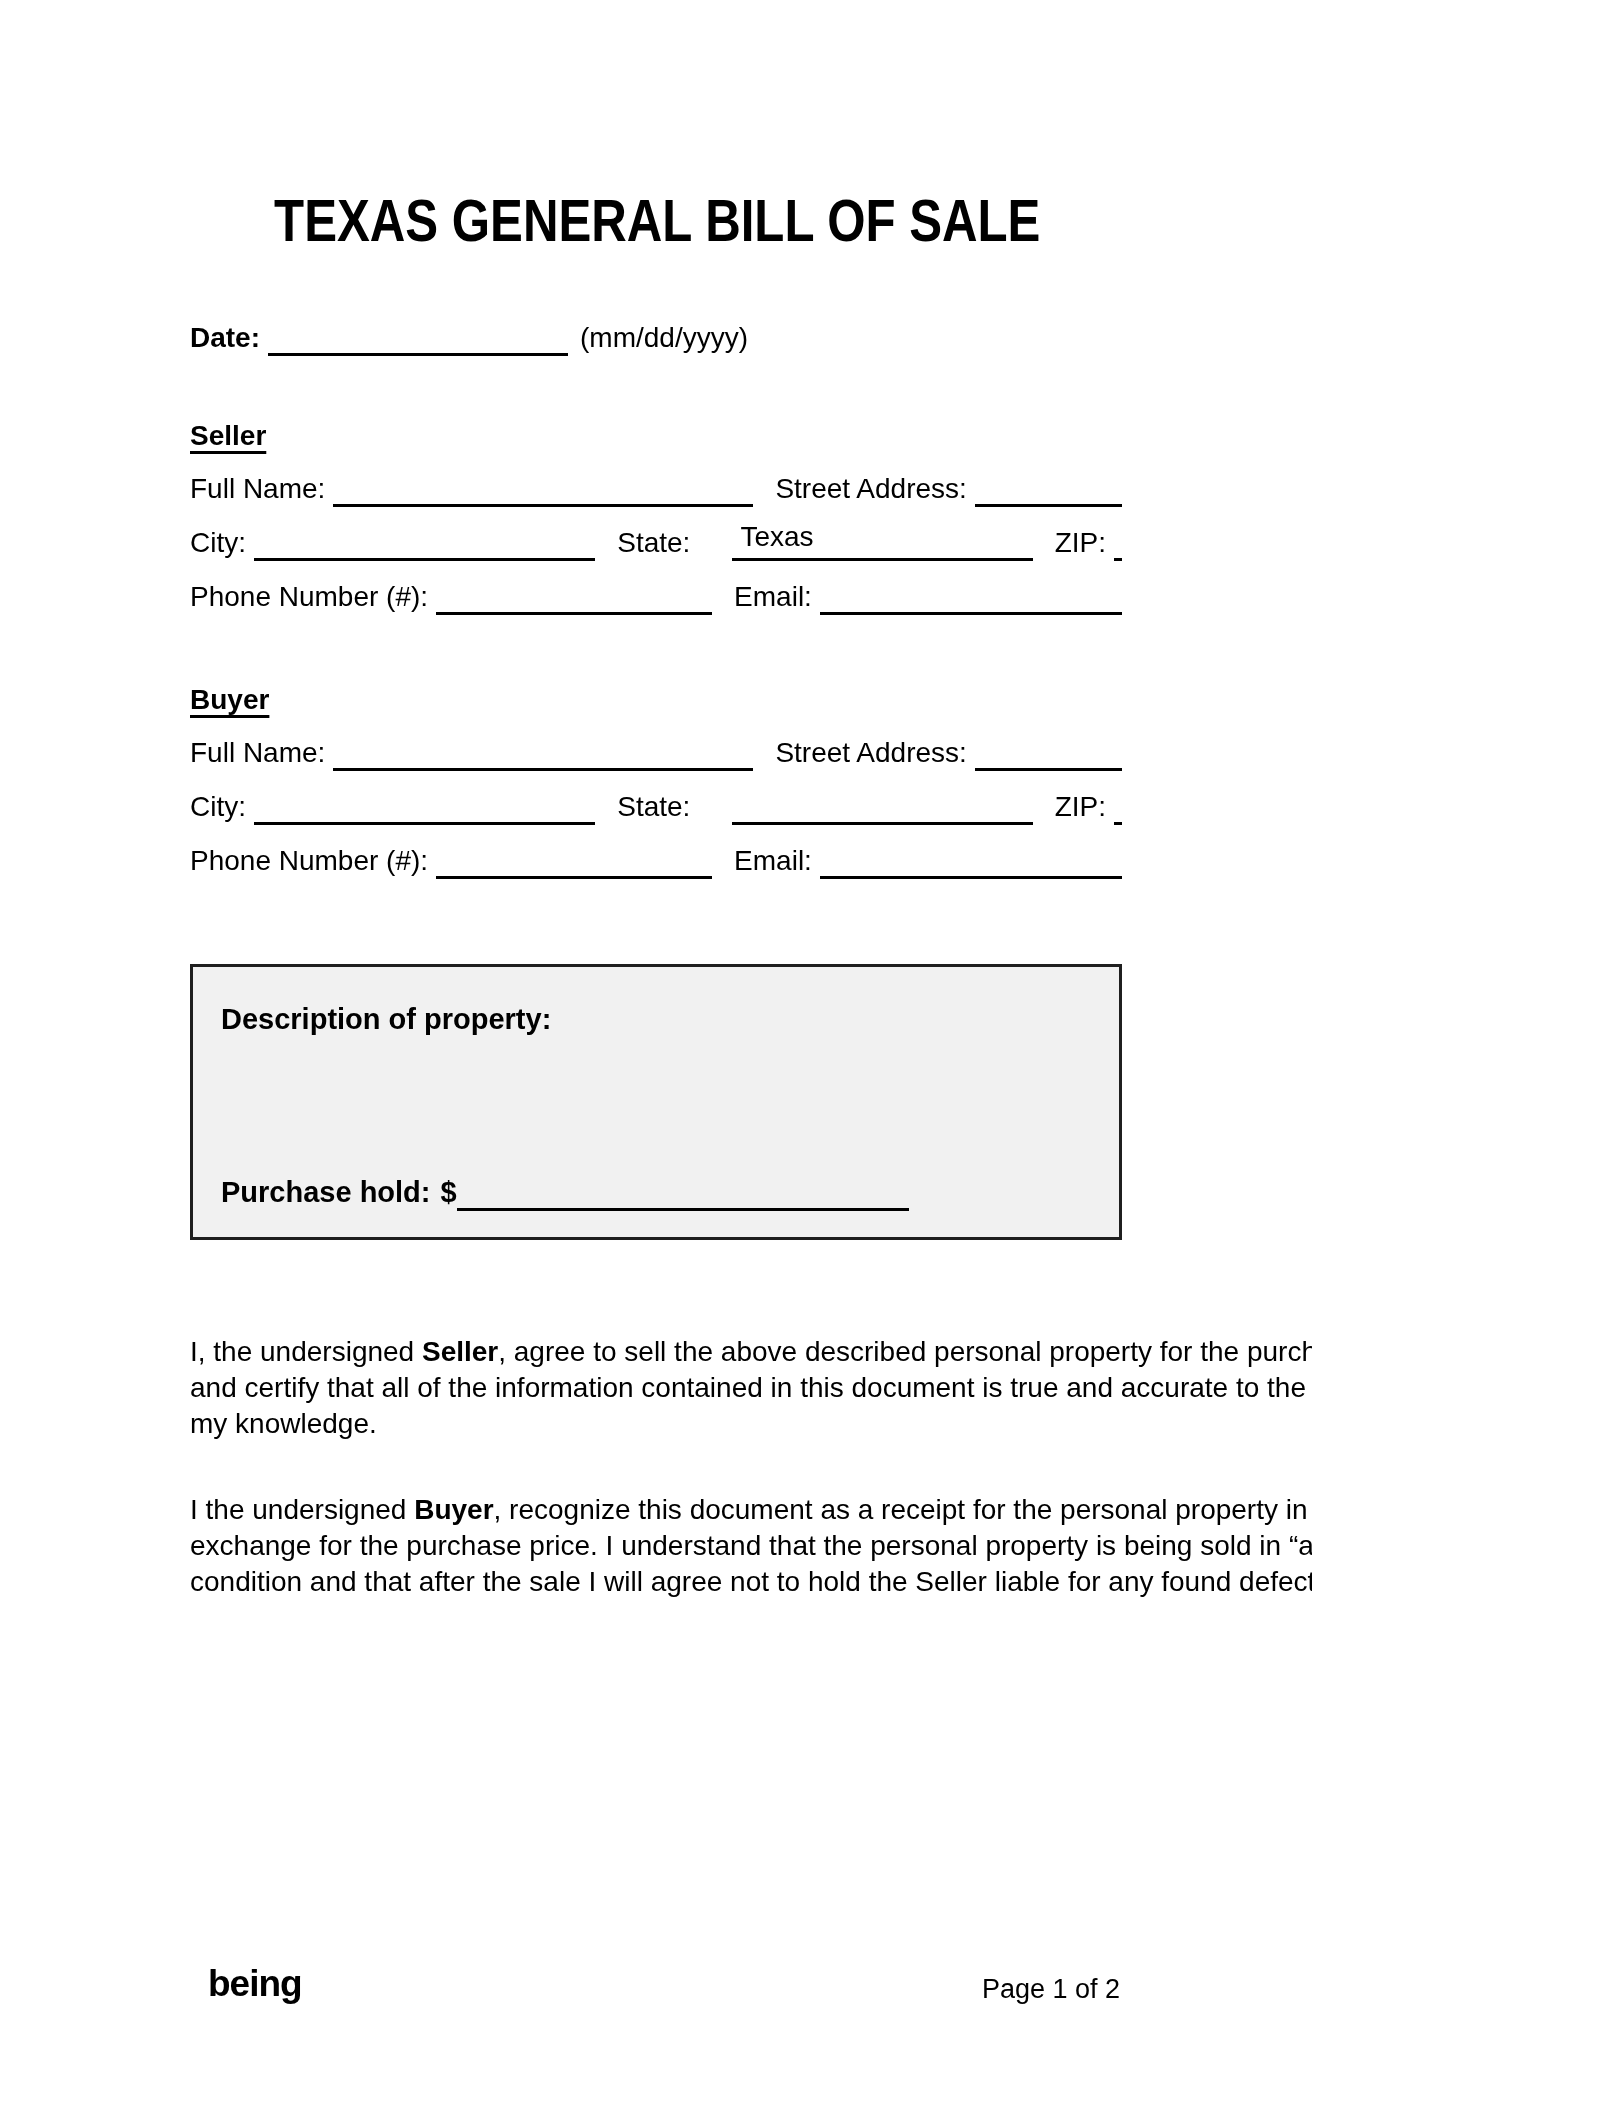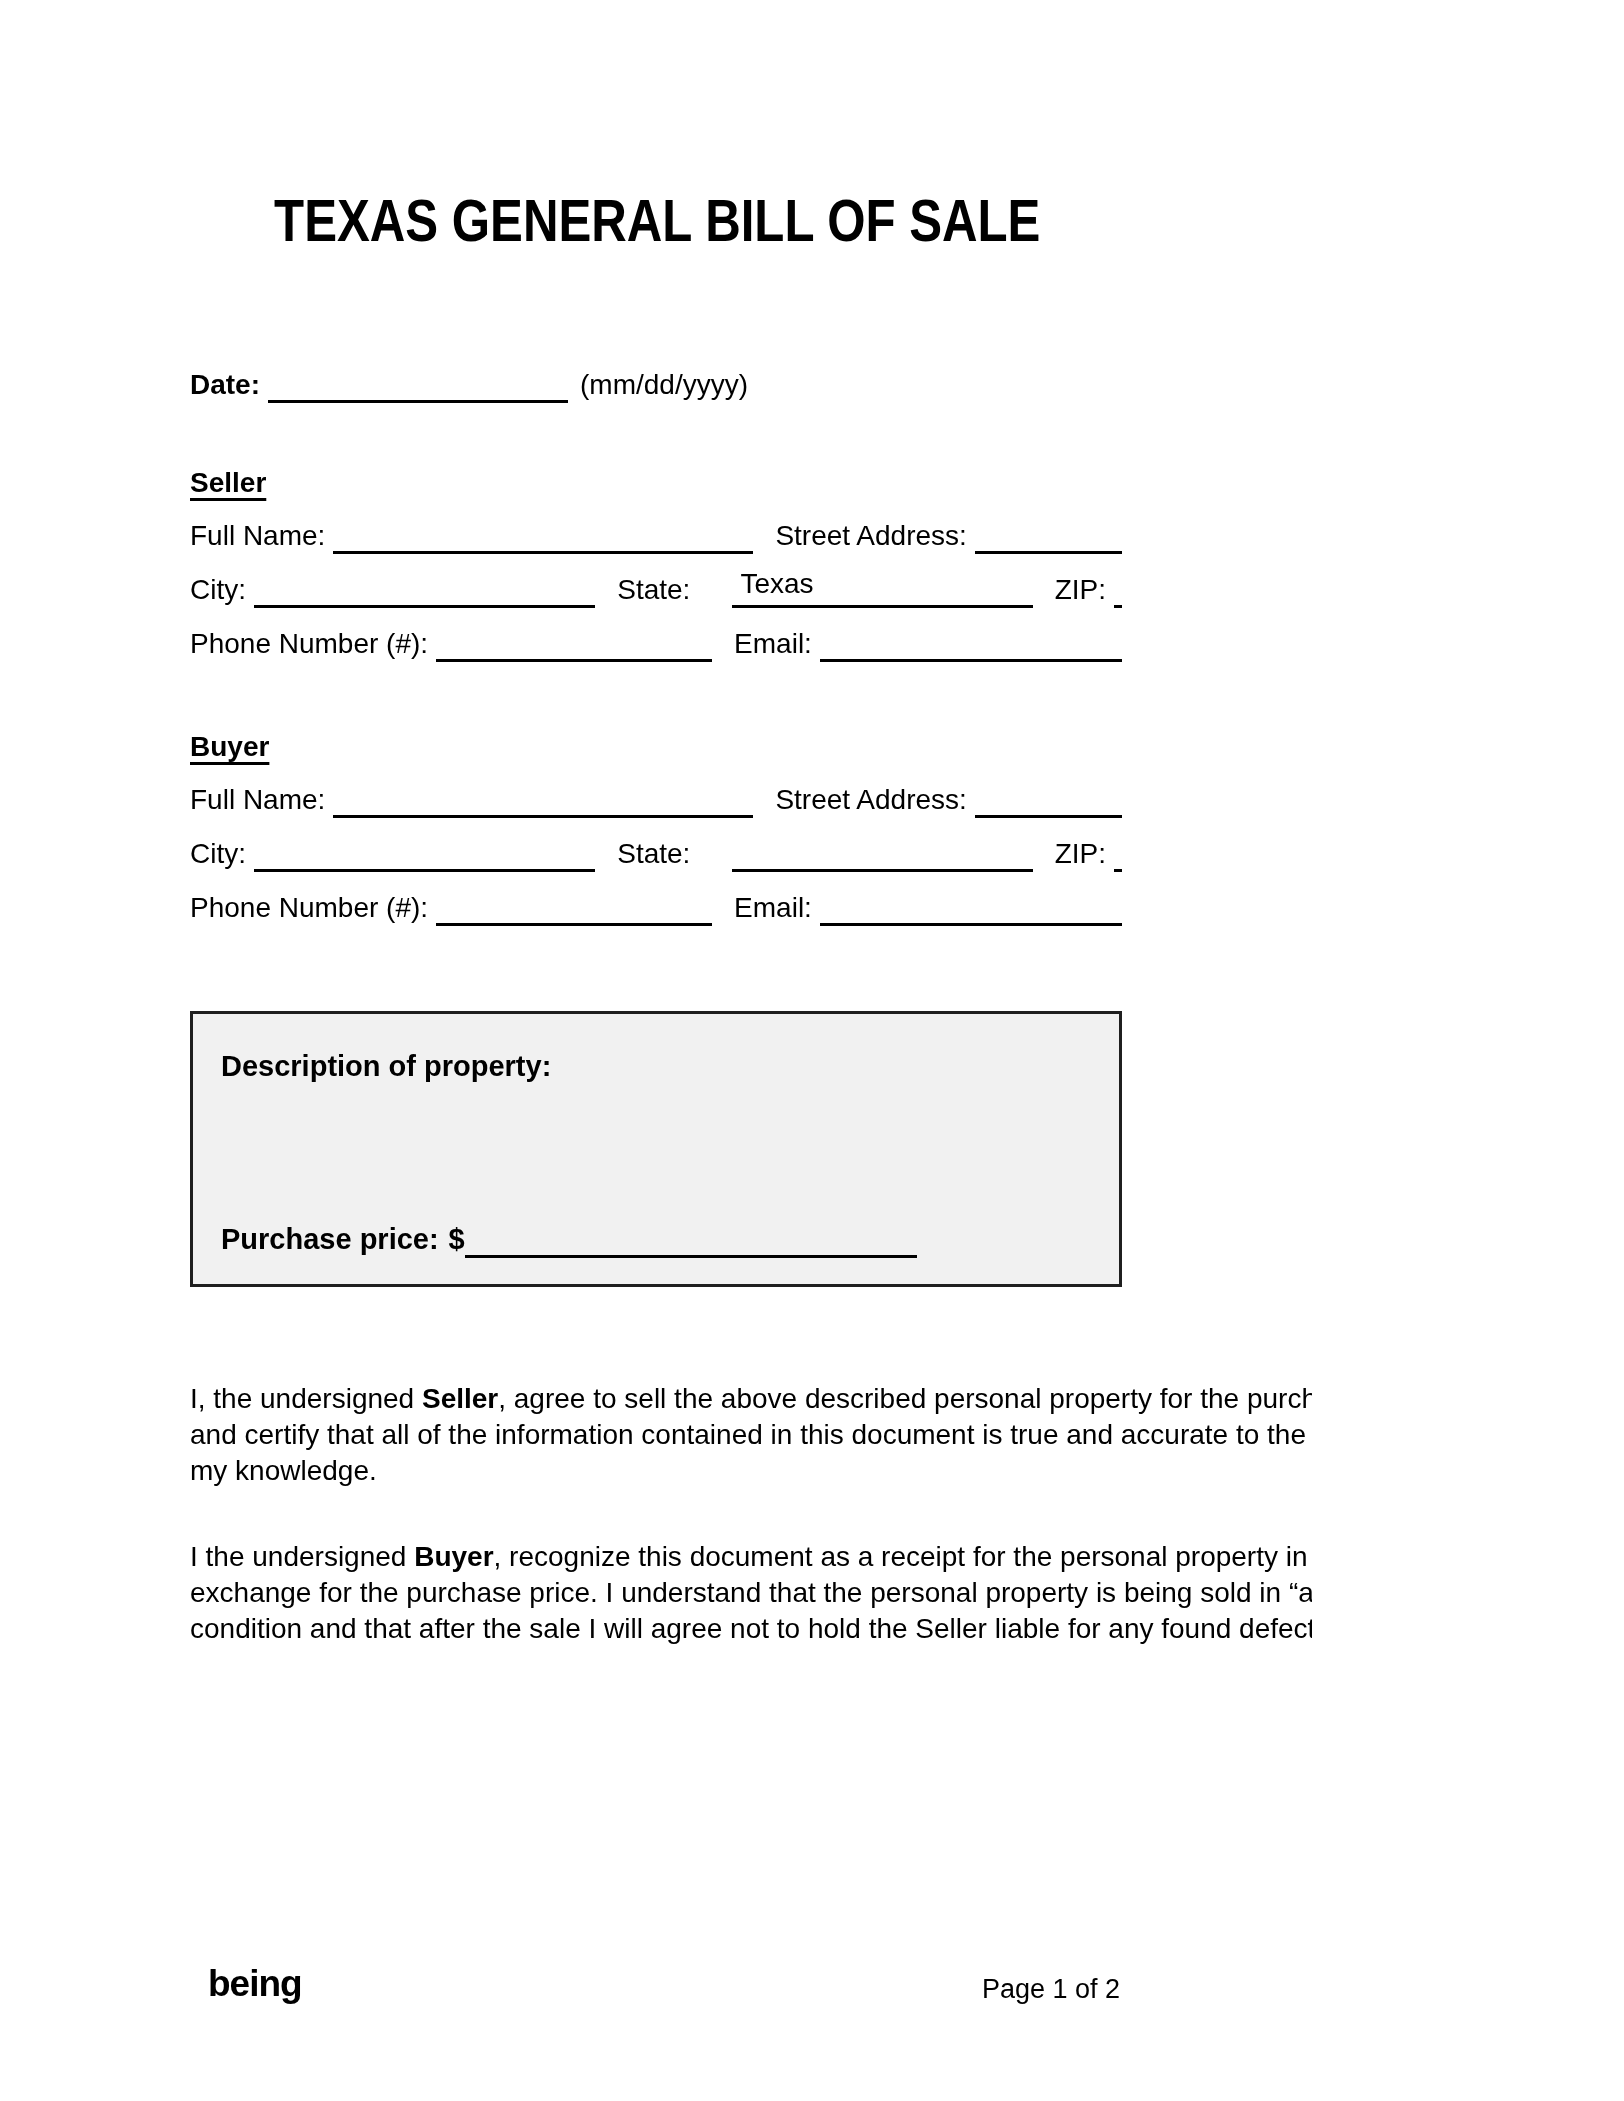--- a/index.html
+++ b/index.html
@@ -22,21 +22,21 @@
   }
   .doc-title span {
     display: inline-block;
     font-size: 60px;
     font-weight: bold;
     letter-spacing: 0px;
     transform: scaleX(0.82);
     transform-origin: center;
   }
   .date-row {
-    margin-top: 112px;
+    margin-top: 65px;
     display: flex;
     align-items: flex-end;
     height: 36px;
     font-size: 28px;
   }
   .bold { font-weight: bold; }
   .label { white-space: nowrap; margin-right: 8px; padding-bottom: 2px; }
   .label-gap { margin-left: 22px; }
   .u-line {
     border-bottom: 3px solid #000000;
@@ -214,21 +214,21 @@
         </span>
       <span class="label label-gap">Email:</span>
       <span class="u-line w-grow">
           <span class="fill-value"></span>
         </span>
     </div>
 
     <div class="property-box">
       <div class="box-label">Description of property:</div>
       <div class="price-row">
-        <span class="label bold">Purchase price:</span>
+        <span class="label bold">Purchase hold:</span>
         <span class="currency">$</span>
         <span class="u-line w-price">
             <span class="fill-value"></span>
           </span>
       </div>
     </div>
 
     <div class="para para-1"><span>I, the undersigned </span><span style="font-weight: bold;">Seller</span><span>, agree to sell the above described personal property for the purchase price and certify that all of the information contained in this document is true and accurate to the best of my knowledge.</span></div>
 
     <div class="para para-2"><span>I the undersigned </span><span style="font-weight: bold;">Buyer</span><span>, recognize this document as a receipt for the personal property in exchange for the purchase price. I understand that the personal property is being sold in “as is” condition and that after the sale I will agree not to hold the Seller liable for any found defects.</span></div>

